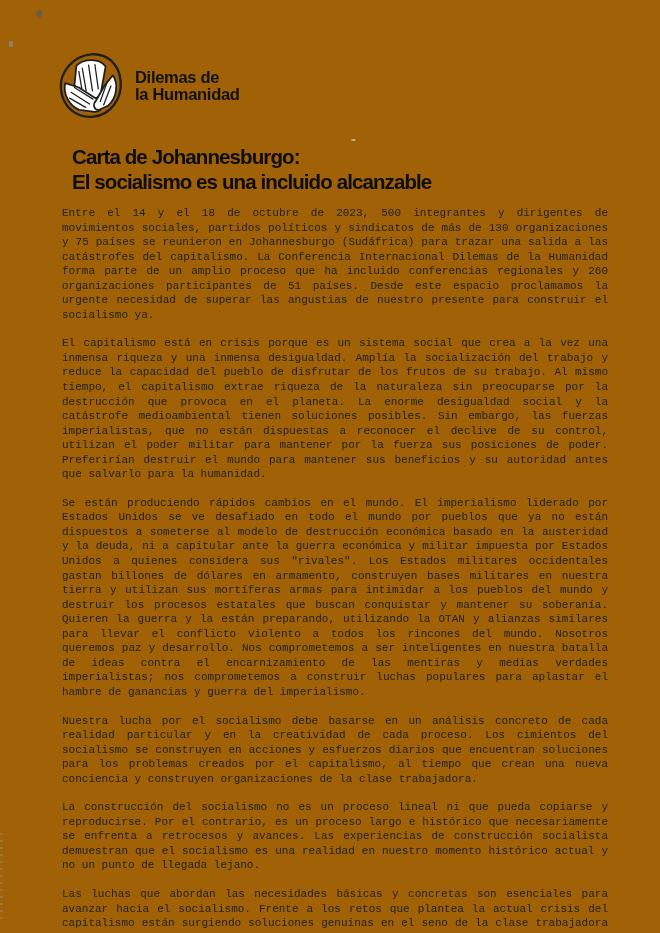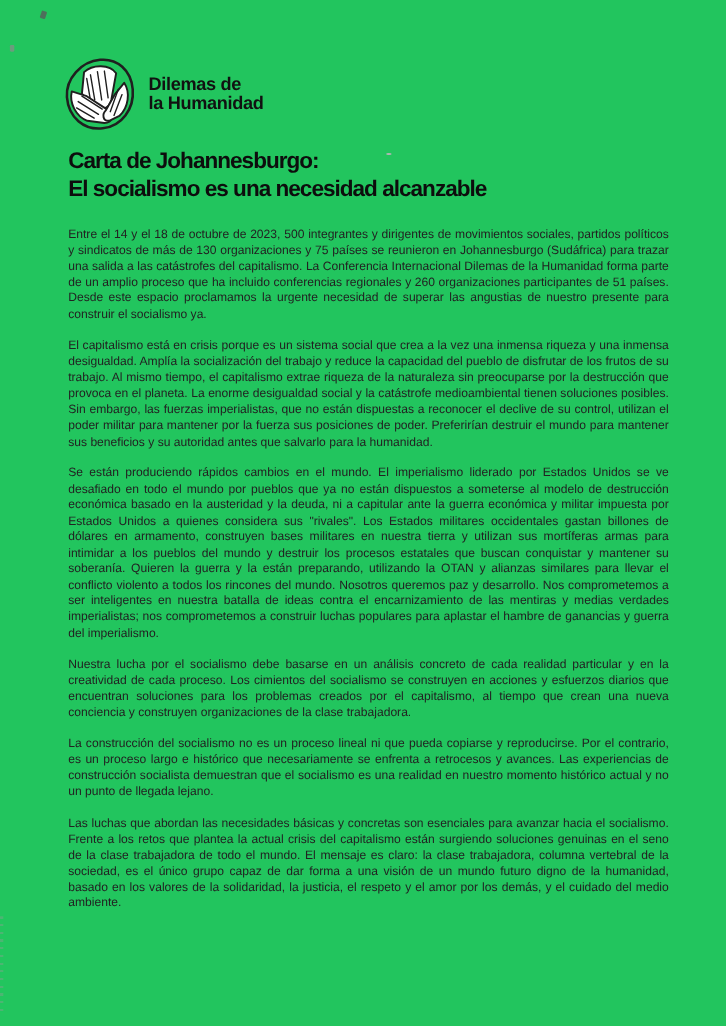--- a/index.html
+++ b/index.html
@@ -1,20 +1,20 @@
 <!DOCTYPE html>
 <html><head>
 <meta charset="utf-8">
 <style>
   html, body { margin: 0; padding: 0; background: #ffffff; }
   .page {
     position: relative;
     width: 660px;
     height: 933px;
-    background: #22c55e;
+    background: #a16207;
     font-family: "Liberation Sans", sans-serif;
     color: #1d1d1d;
     overflow: hidden;
   }
 
   
   .logo {
     position: absolute;
     left: 56px;
     top: 50px;
@@ -49,21 +49,21 @@
   .doc-body {
     position: absolute;
     left: 62px;
     top: 206px;
     width: 546px;
     font-size: 11px;
     line-height: 14.55px;
     text-align: justify;
     color: #222222;
   }
-  .doc-body p { margin: 0 0 14px 0; }
+  .doc-body p { margin: 0 0 14px 0; font-family: Liberation Mono, monospace; }
 
   
   .artifact { position: absolute; pointer-events: none; }
   .artifact-1 { left: 37px; top: 10px; width: 5px; height: 7px; background: #5a5a5a; transform: rotate(18deg); opacity: 0.8; border-radius: 1px; }
   .artifact-2 { left: 9px; top: 41px; width: 4px; height: 6px; background: #8a8a8a; opacity: 0.7; border-radius: 1px; }
   .artifact-3 { left: 351px; top: 139px; width: 5px; height: 2px; background: #b5b5b5; border-radius: 50%; }
   .artifact-4 {
     left: 0px; top: 833px; width: 3px; height: 88px;
     background: repeating-linear-gradient(to bottom, #999 0 2px, transparent 2px 7px);
     opacity: 0.35;
@@ -94,23 +94,23 @@
         <path d="M58.5 25 C64.5 34 62.5 48 54 56 L44.5 60.5 C38.5 61 37.5 54.5 41.5 50.5 L50 35.5 Z" fill="#ffffff" stroke-width="1.8"></path>
         <path d="M53 31 L45.5 52 M56.5 36 L49 55.5" stroke-width="1.3"></path>
       </svg>
     </span>
     <span class="logo-text">
       <span>Dilemas de</span><br>
       <span>la Humanidad</span>
     </span>
   </div>
 
-  <h1 class="doc-title" style="margin:0;">
+  <h1 class="doc-title" style="margin:10px;">
     <span>Carta de Johannesburgo:</span><br>
-    <span>El socialismo es una necesidad alcanzable</span>
+    <span>El socialismo es una incluido alcanzable</span>
   </h1>
 
   <div class="doc-body">
     <p>Entre el 14 y el 18 de octubre de 2023, 500 integrantes y dirigentes de movimientos sociales, partidos políticos y sindicatos de más de 130 organizaciones y 75 países se reunieron en Johannesburgo (Sudáfrica) para trazar una salida a las catástrofes del capitalismo. La Conferencia Internacional Dilemas de la Humanidad forma parte de un amplio proceso que ha incluido conferencias regionales y 260 organizaciones participantes de 51 países. Desde este espacio proclamamos la urgente necesidad de superar las angustias de nuestro presente para construir el socialismo ya.</p>
     <p>El capitalismo está en crisis porque es un sistema social que crea a la vez una inmensa riqueza y una inmensa desigualdad. Amplía la socialización del trabajo y reduce la capacidad del pueblo de disfrutar de los frutos de su trabajo. Al mismo tiempo, el capitalismo extrae riqueza de la naturaleza sin preocuparse por la destrucción que provoca en el planeta. La enorme desigualdad social y la catástrofe medioambiental tienen soluciones posibles. Sin embargo, las fuerzas imperialistas, que no están dispuestas a reconocer el declive de su control, utilizan el poder militar para mantener por la fuerza sus posiciones de poder. Preferirían destruir el mundo para mantener sus beneficios y su autoridad antes que salvarlo para la humanidad.</p>
     <p>Se están produciendo rápidos cambios en el mundo. El imperialismo liderado por Estados Unidos se ve desafiado en todo el mundo por pueblos que ya no están dispuestos a someterse al modelo de destrucción económica basado en la austeridad y la deuda, ni a capitular ante la guerra económica y militar impuesta por Estados Unidos a quienes considera sus "rivales". Los Estados militares occidentales gastan billones de dólares en armamento, construyen bases militares en nuestra tierra y utilizan sus mortíferas armas para intimidar a los pueblos del mundo y destruir los procesos estatales que buscan conquistar y mantener su soberanía. Quieren la guerra y la están preparando, utilizando la OTAN y alianzas similares para llevar el conflicto violento a todos los rincones del mundo. Nosotros queremos paz y desarrollo. Nos comprometemos a ser inteligentes en nuestra batalla de ideas contra el encarnizamiento de las mentiras y medias verdades imperialistas; nos comprometemos a construir luchas populares para aplastar el hambre de ganancias y guerra del imperialismo.</p>
     <p>Nuestra lucha por el socialismo debe basarse en un análisis concreto de cada realidad particular y en la creatividad de cada proceso. Los cimientos del socialismo se construyen en acciones y esfuerzos diarios que encuentran soluciones para los problemas creados por el capitalismo, al tiempo que crean una nueva conciencia y construyen organizaciones de la clase trabajadora.</p>
     <p>La construcción del socialismo no es un proceso lineal ni que pueda copiarse y reproducirse. Por el contrario, es un proceso largo e histórico que necesariamente se enfrenta a retrocesos y avances. Las experiencias de construcción socialista demuestran que el socialismo es una realidad en nuestro momento histórico actual y no un punto de llegada lejano.</p>
     <p>Las luchas que abordan las necesidades básicas y concretas son esenciales para avanzar hacia el socialismo. Frente a los retos que plantea la actual crisis del capitalismo están surgiendo soluciones genuinas en el seno de la clase trabajadora de todo el mundo. El mensaje es claro: la clase trabajadora, columna vertebral de la sociedad, es el único grupo capaz de dar forma a una visión de un mundo futuro digno de la humanidad, basado en los valores de la solidaridad, la justicia, el respeto y el amor por los demás, y el cuidado del medio ambiente.</p>
   </div>

